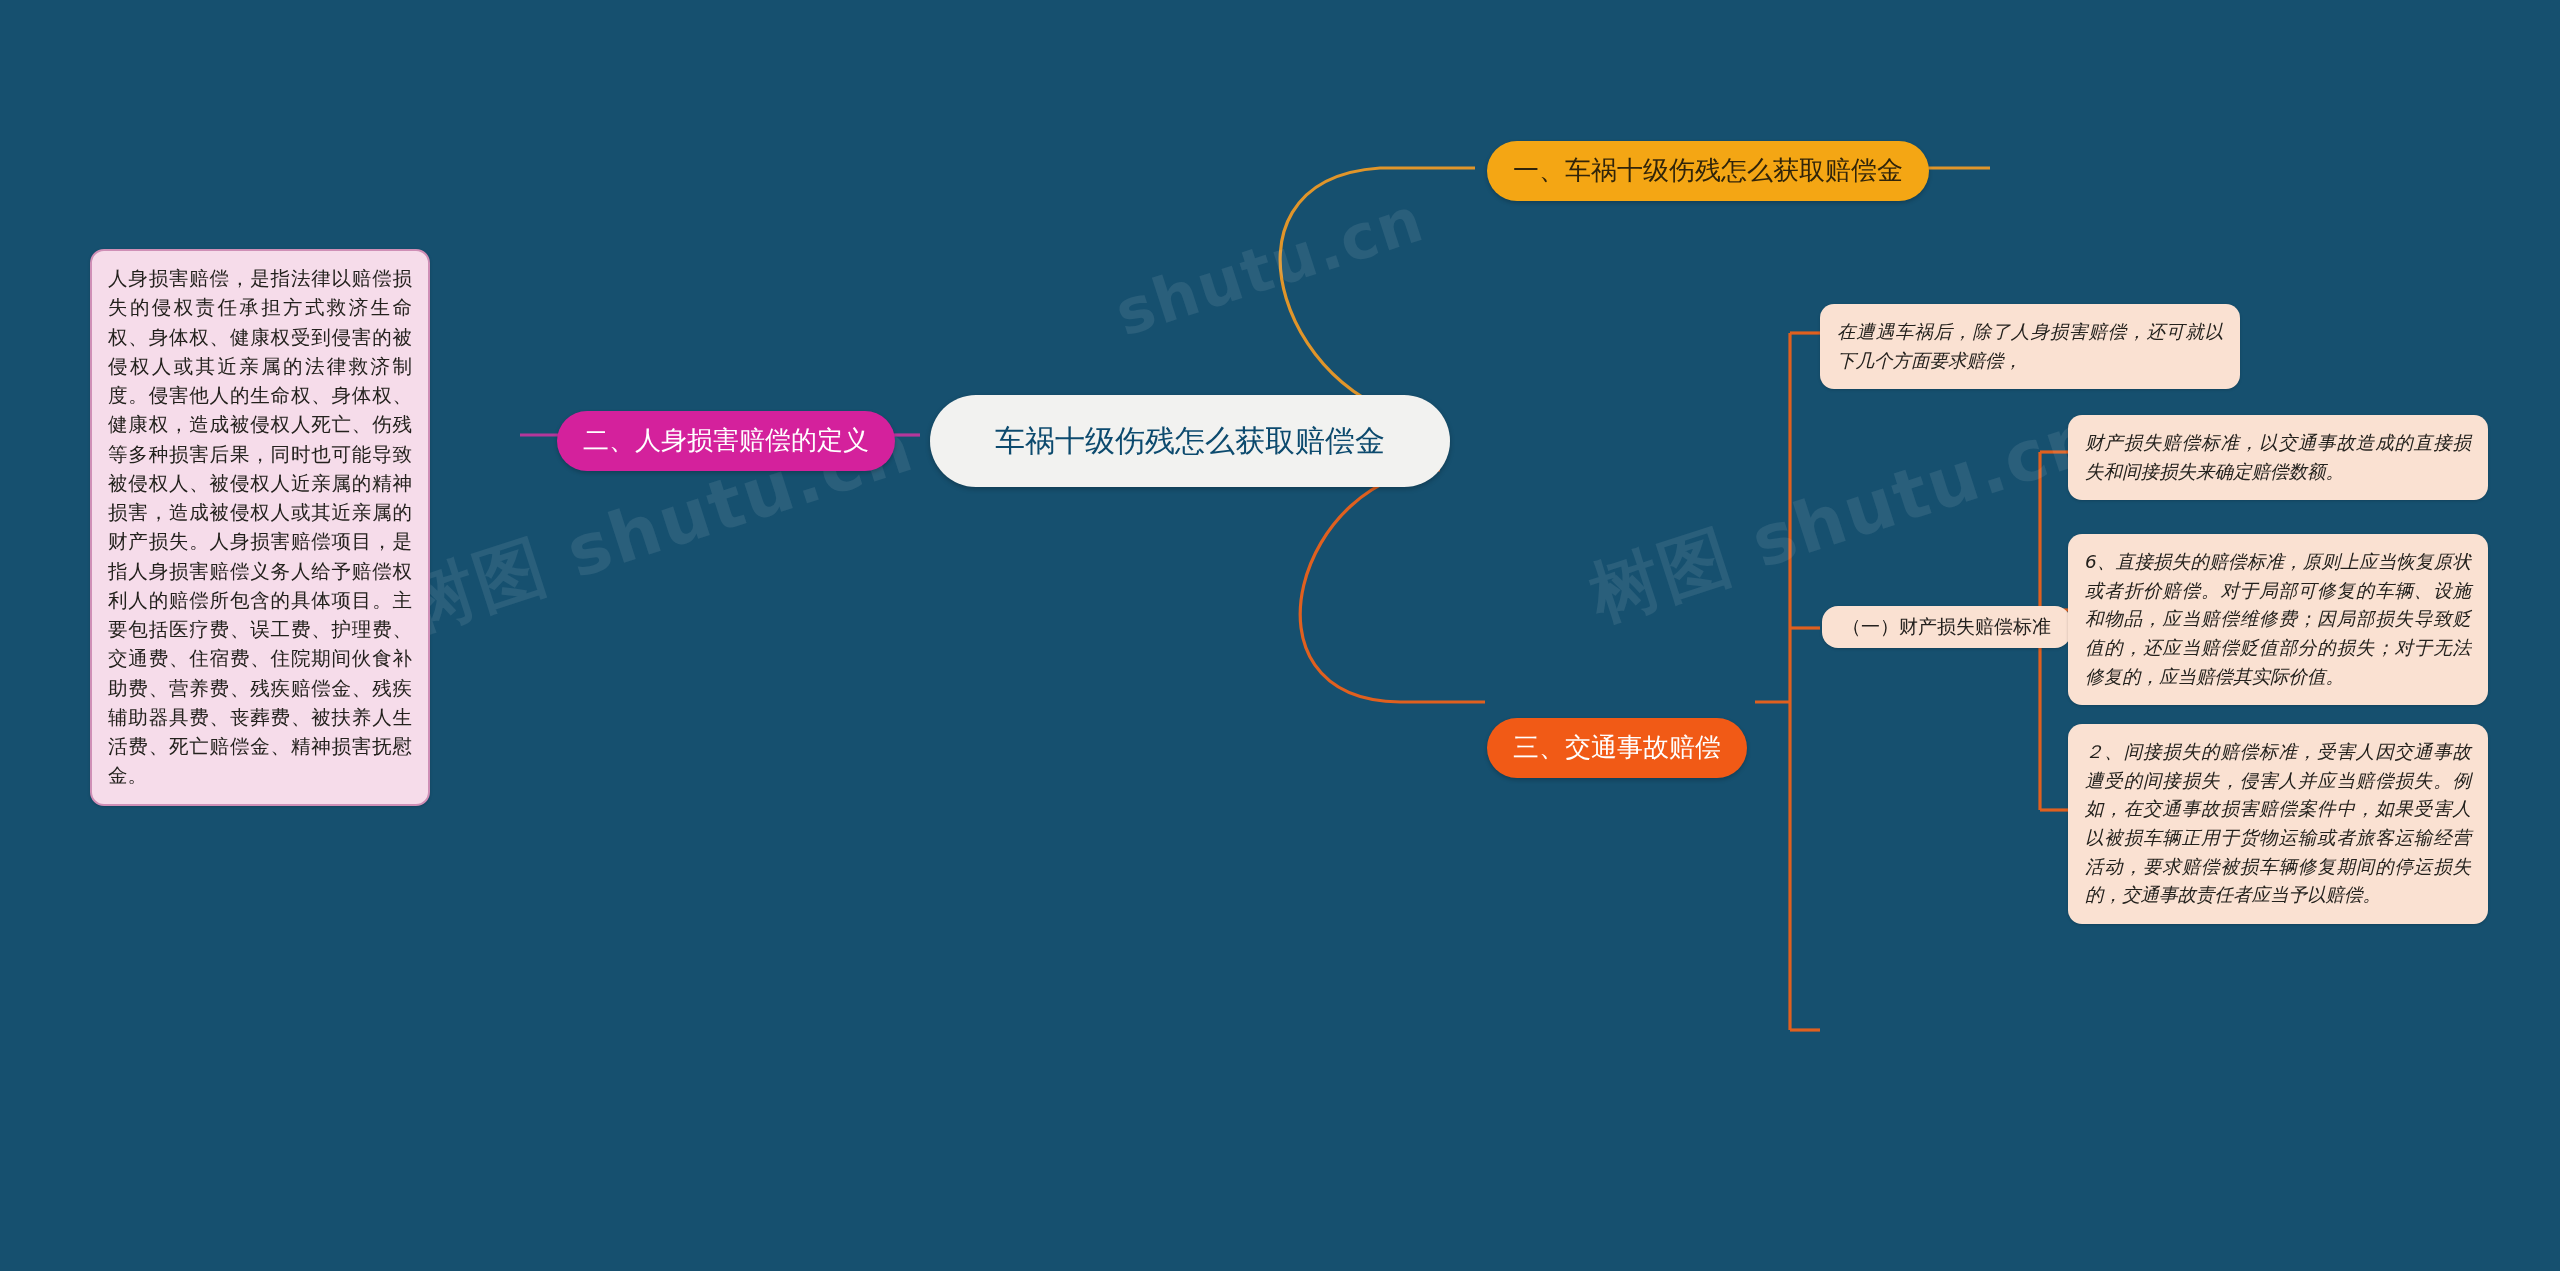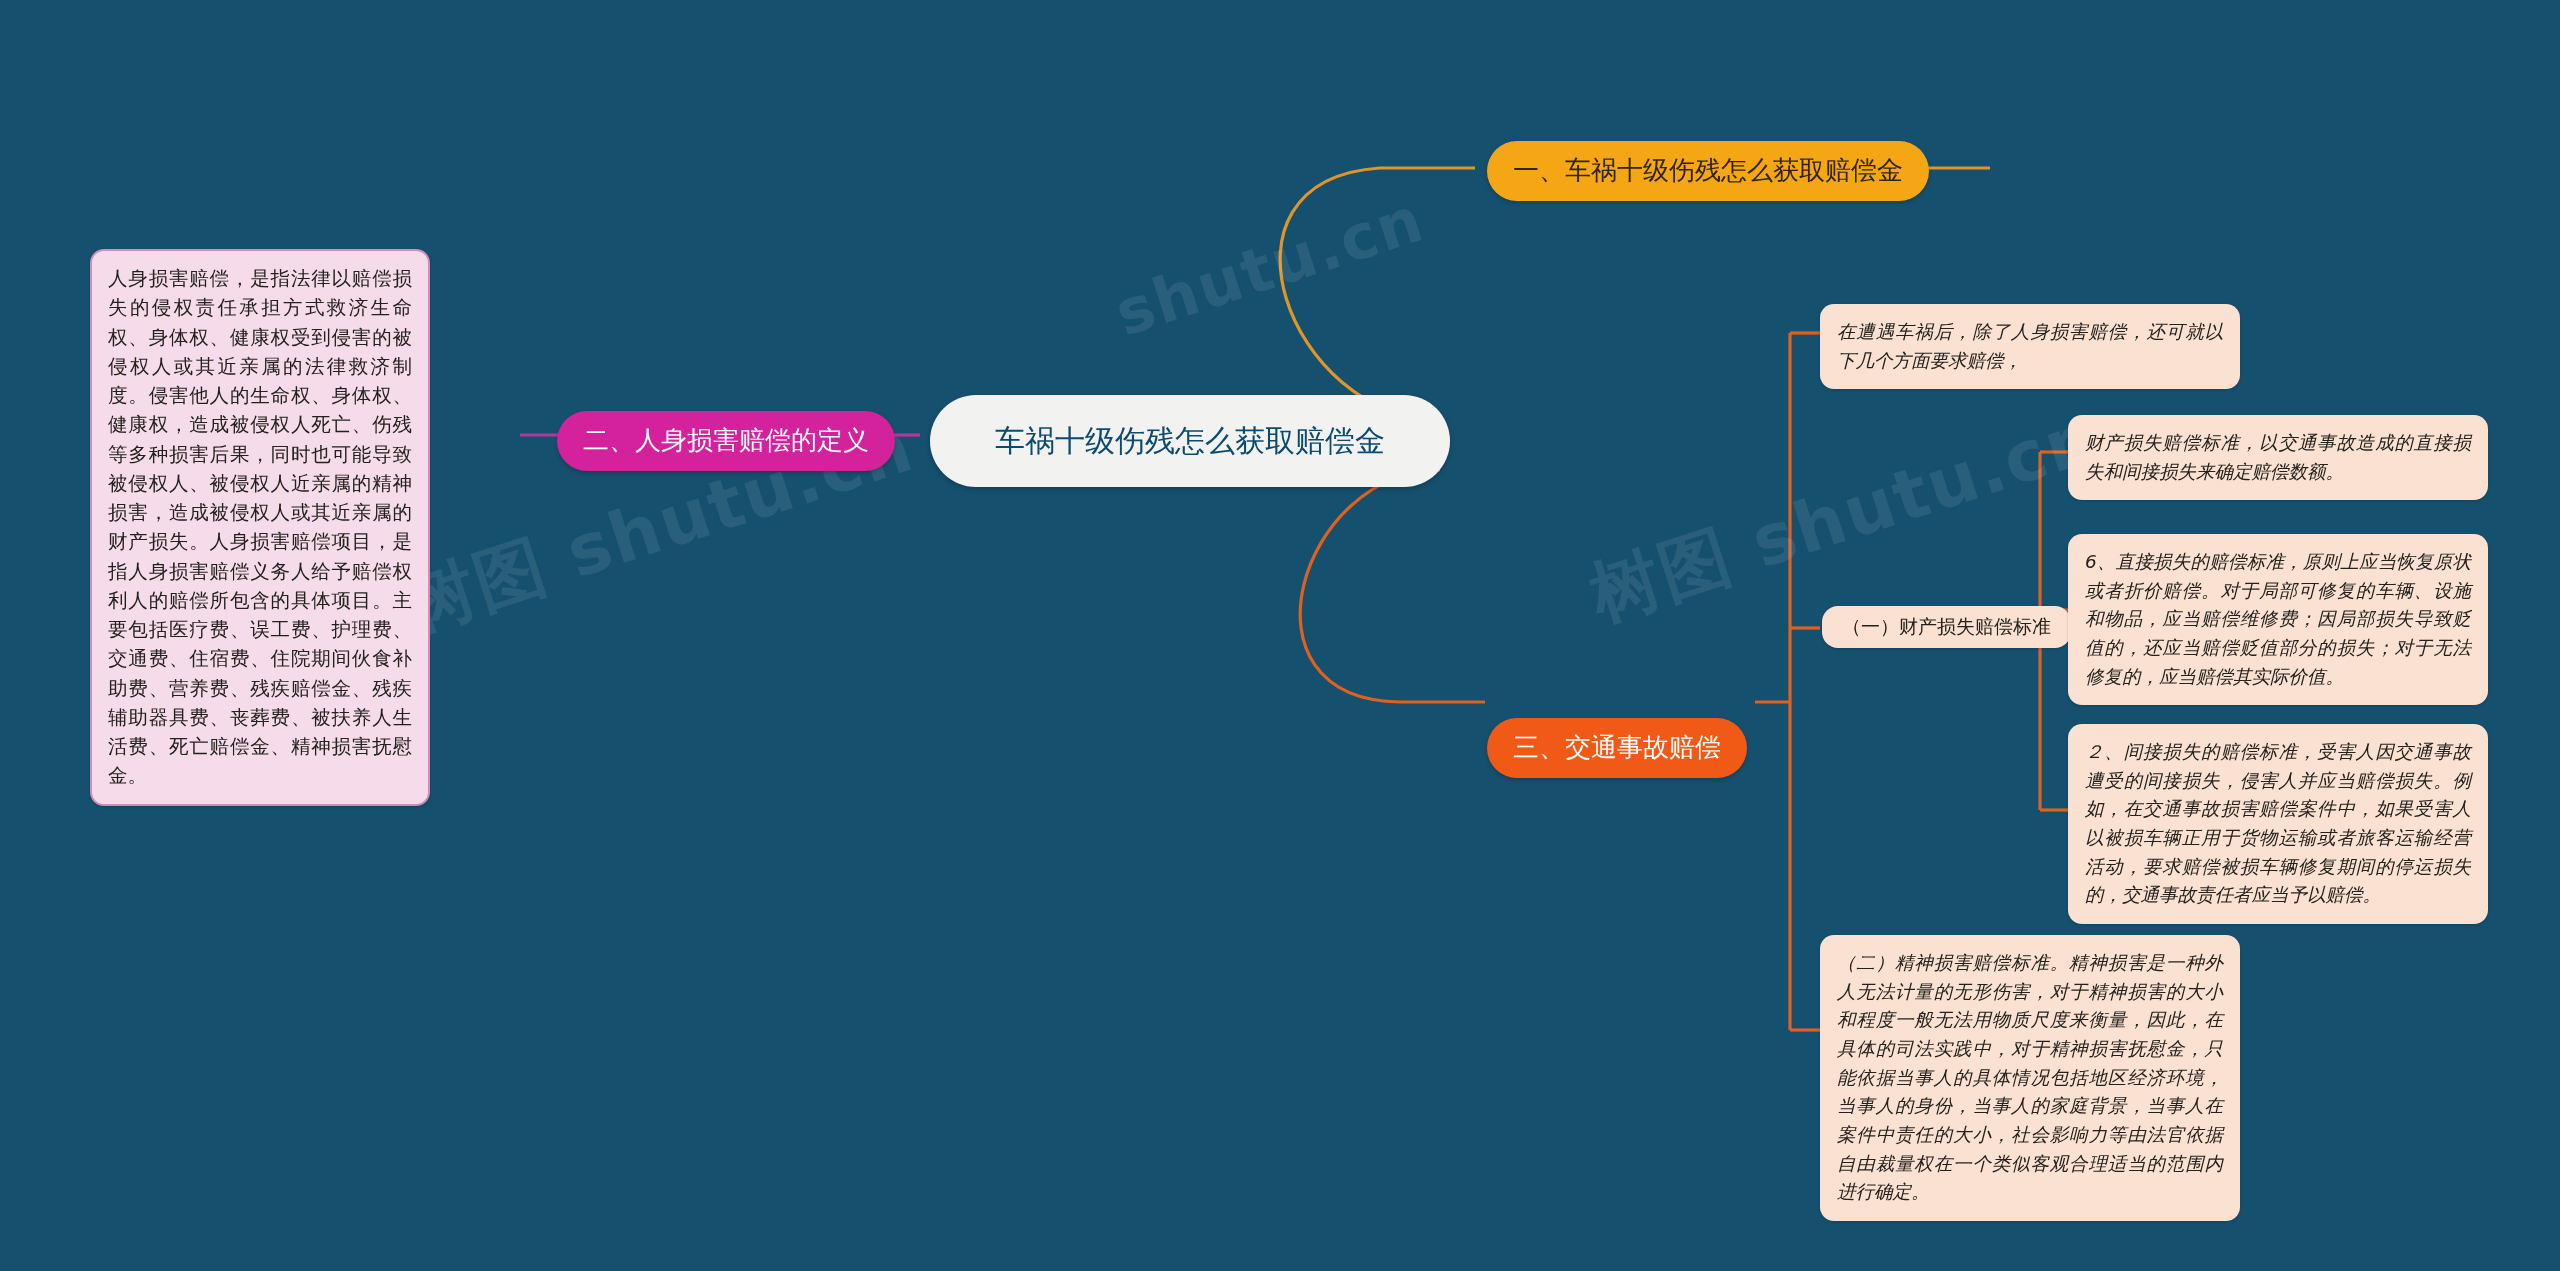--- a/index.html
+++ b/index.html
@@ -178,17 +178,14 @@
   </div>
 
   <div class="node leaf leaf-peach" style="left:2068px; top:534px; width:420px;">
     <span>6、直接损失的赔偿标准，原则上应当恢复原状或者折价赔偿。对于局部可修复的车辆、设施和物品，应当赔偿维修费；因局部损失导致贬值的，还应当赔偿贬值部分的损失；对于无法修复的，应当赔偿其实际价值。</span>
   </div>
 
   <div class="node leaf leaf-peach" style="left:2068px; top:724px; width:420px;">
     <span>２、间接损失的赔偿标准，受害人因交通事故遭受的间接损失，侵害人并应当赔偿损失。例如，在交通事故损害赔偿案件中，如果受害人以被损车辆正用于货物运输或者旅客运输经营活动，要求赔偿被损车辆修复期间的停运损失的，交通事故责任者应当予以赔偿。</span>
   </div>
 
-  <div class="node leaf leaf-peach" style="left:1820px; top:935px; width:420px;">
-    <span>（二）精神损害赔偿标准。精神损害是一种外人无法计量的无形伤害，对于精神损害的大小和程度一般无法用物质尺度来衡量，因此，在具体的司法实践中，对于精神损害抚慰金，只能依据当事人的具体情况包括地区经济环境，当事人的身份，当事人的家庭背景，当事人在案件中责任的大小，社会影响力等由法官依据自由裁量权在一个类似客观合理适当的范围内进行确定。</span>
-  </div>
 
 </div>
 
 </body></html>

